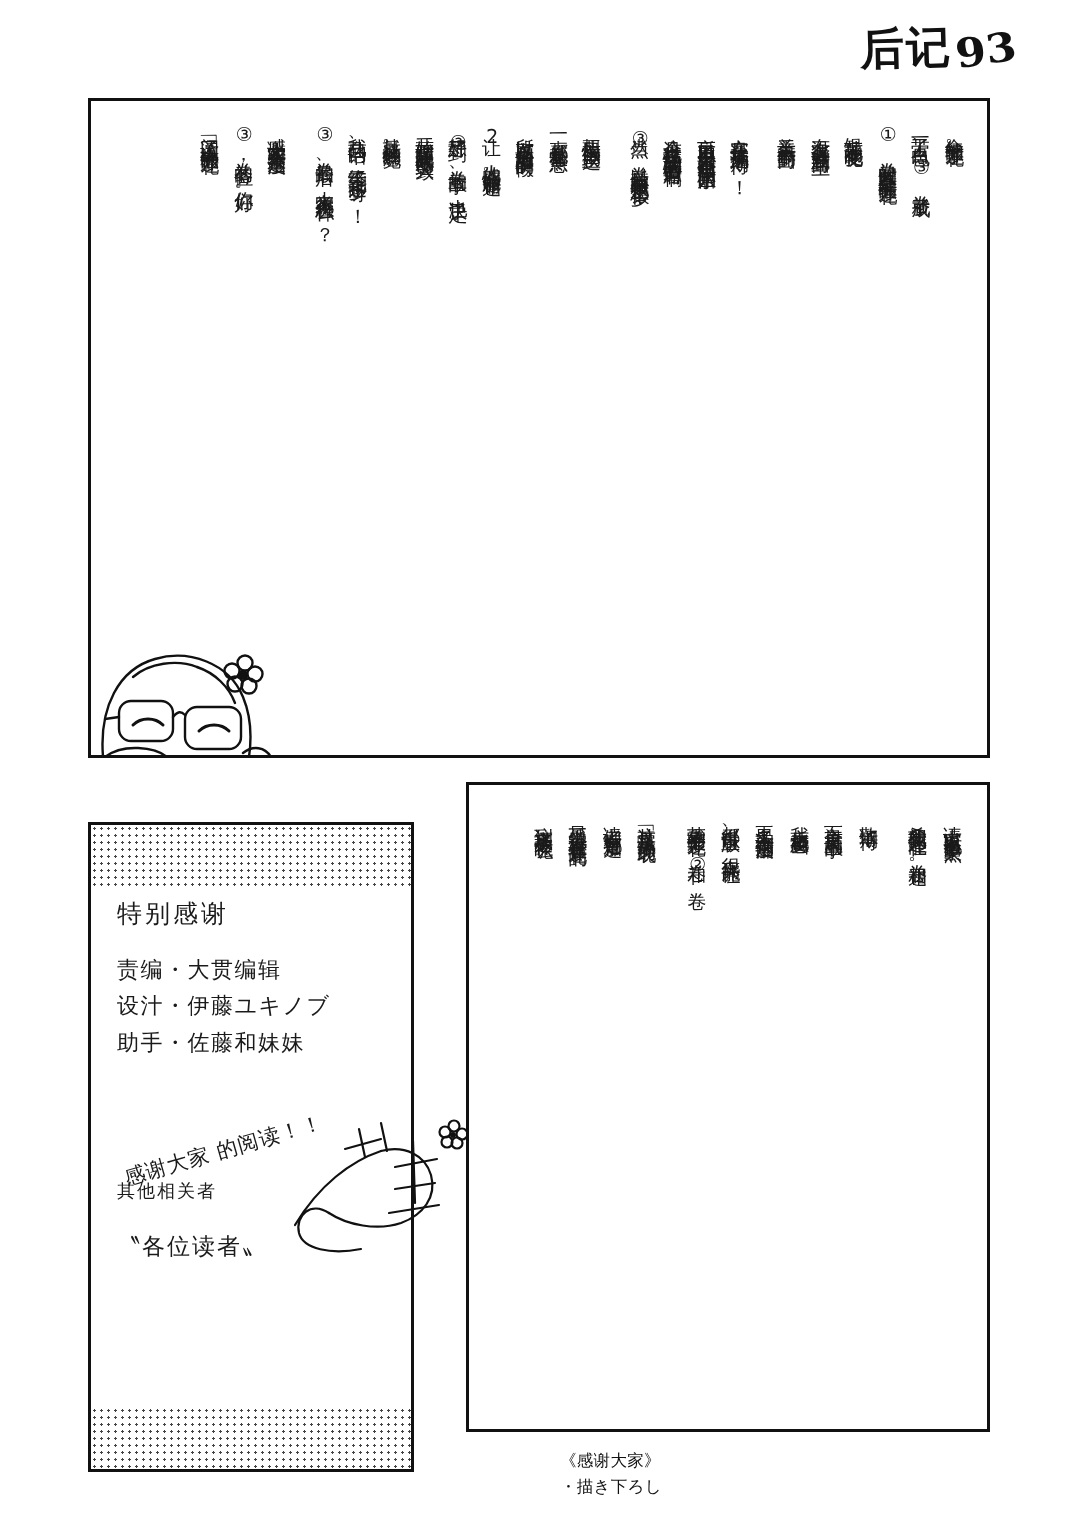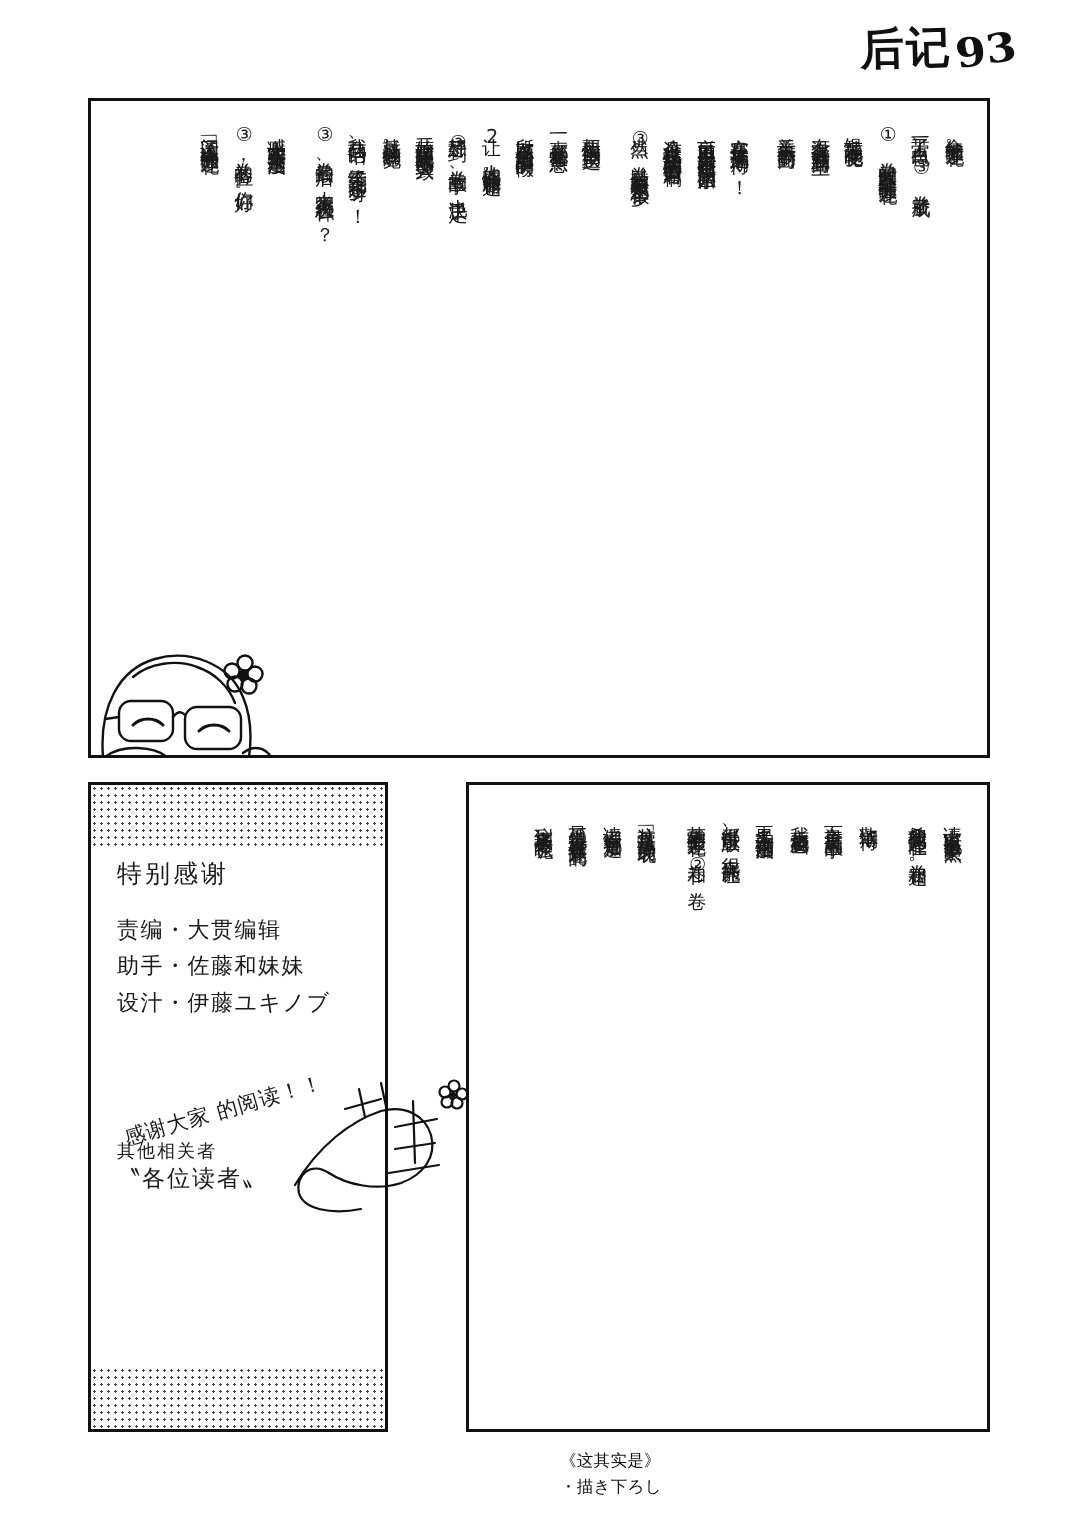--- a/index.html
+++ b/index.html
@@ -51,22 +51,22 @@
     box-sizing: border-box;
   }
   #panel-top {
     left: 88px;
     top: 98px;
     width: 902px;
     height: 660px;
   }
   #panel-thanks {
     left: 88px;
-    top: 782px;
-    width: 300px;
+    top: 822px;
+    width: 326px;
     height: 650px;
   }
   #panel-bottom-right {
     left: 466px;
     top: 782px;
     width: 524px;
     height: 650px;
   }
 
   
@@ -143,20 +143,21 @@
   .thanks-other {
     font-family: "DejaVu Sans", sans-serif;
     font-size: 18px;
     letter-spacing: 2px;
     margin-top: 118px;
   }
   .thanks-readers {
     font-family: "DejaVu Sans", sans-serif;
     font-size: 23px;
     letter-spacing: 2px;
+    margin-top: 28px;
   }
   .thanks-hand {
     position: absolute;
     left: 4px;
     top: 238px;
     font-family: "DejaVu Sans", sans-serif;
     font-size: 21px;
     line-height: 1.5;
     transform: rotate(-16deg);
     letter-spacing: 1px;
@@ -261,22 +262,22 @@
 </div>
 
 <div class="panel" id="panel-thanks">
   <div class="tone tone-top"></div>
   <div class="tone tone-bottom"></div>
 
   <div class="thanks-body">
     <div class="thanks-title">特别感谢</div>
     <div id="credits-list">
         <div class="thanks-line">责编・大贯编辑</div>
+        <div class="thanks-line">设汁・伊藤ユキノブ</div>
         <div class="thanks-line">助手・佐藤和妹妹</div>
-        <div class="thanks-line">设汁・伊藤ユキノブ</div>
       </div>
     <div class="thanks-other">其他相关者</div>
     <div class="thanks-readers">〝各位读者〟</div>
 
     <div class="thanks-hand">感谢大家
 的阅读！！</div>
 
     <svg class="signature" viewBox="0 0 200 180">
       <g fill="none" stroke="#111" stroke-width="2.2" stroke-linecap="round">
         <path d="M10 132 C34 92 66 68 96 58"></path>
@@ -316,16 +317,16 @@
       <div class="vtext">百合度更高的故事、</div>
       <div class="vtext">敬请期待！</div>
       <div class="vtext" style="width: 10px;"></div>
       <div class="vtext">希望我们还能在④卷相遇。</div>
       <div class="vtext">请大家以后也多多关照了！</div>
     </div>
 </div>
 
 <div class="colophon">
   <div id="colophon-lines">
-      <div>《这其实是》</div>
+      <div>《感谢大家》</div>
       <div>・描き下ろし</div>
     </div>
 </div>
 
 </body></html>

